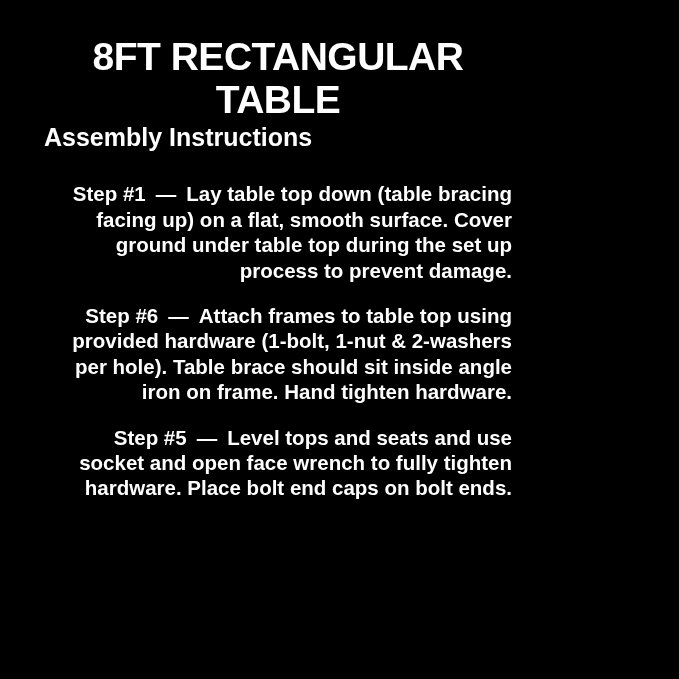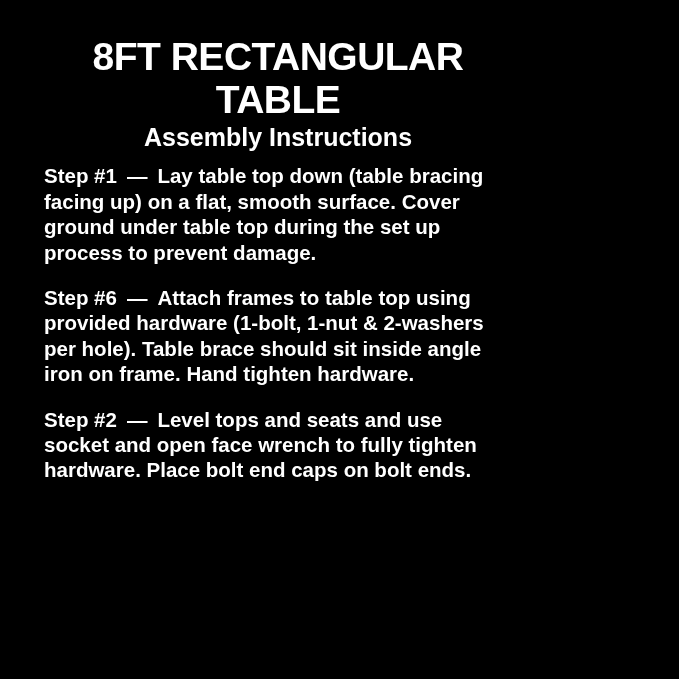--- a/index.html
+++ b/index.html
@@ -21,30 +21,29 @@
   }
   .title {
     margin: 6px 0 2px 0;
     text-align: center;
     font-size: 39px;
     letter-spacing: -0.5px;
     line-height: 1.1;
     color: #ffffff;
   }
   .subtitle {
-    margin: 0 0 12px 0;
-    text-align: center;
+    margin: 0 0 30px 0;
     font-size: 25px;
     line-height: 1.1;
     color: #ffffff;
   }
   .steps {
     font-size: 20.5px;
     line-height: 1.24;
-    text-align: left;
+    text-align: right;
   }
   .step {
     margin: 0 0 20px 0;
   }
   .step .sep {
     display: inline-block;
     margin: 0 10px;
   }
 </style>
 </head>
@@ -54,15 +53,15 @@
   <h1 class="title">8FT RECTANGULAR TABLE</h1>
   <h2 class="subtitle">Assembly Instructions</h2>
 
   <div class="steps">
     <p class="step"><span>Step #1</span><span class="sep">—</span><span>Lay table top down (table bracing facing up) on a flat, smooth surface. Cover ground under table top during the set up process to prevent damage.</span></p>
 
     <p class="step"><span>Step #6</span><span class="sep">—</span><span>Attach frames to table top using provided hardware (1-bolt, 1-nut &amp; 2-washers per hole). Table brace should sit inside angle iron on frame. Hand tighten hardware.</span></p>
 
 
 
-    <p class="step"><span>Step #2</span><span class="sep">—</span><span>Level tops and seats and use socket and open face wrench to fully tighten hardware. Place bolt end caps on bolt ends.</span></p>
+    <p class="step"><span>Step #5</span><span class="sep">—</span><span>Level tops and seats and use socket and open face wrench to fully tighten hardware. Place bolt end caps on bolt ends.</span></p>
   </div>
 </div>
 
 </body></html>

